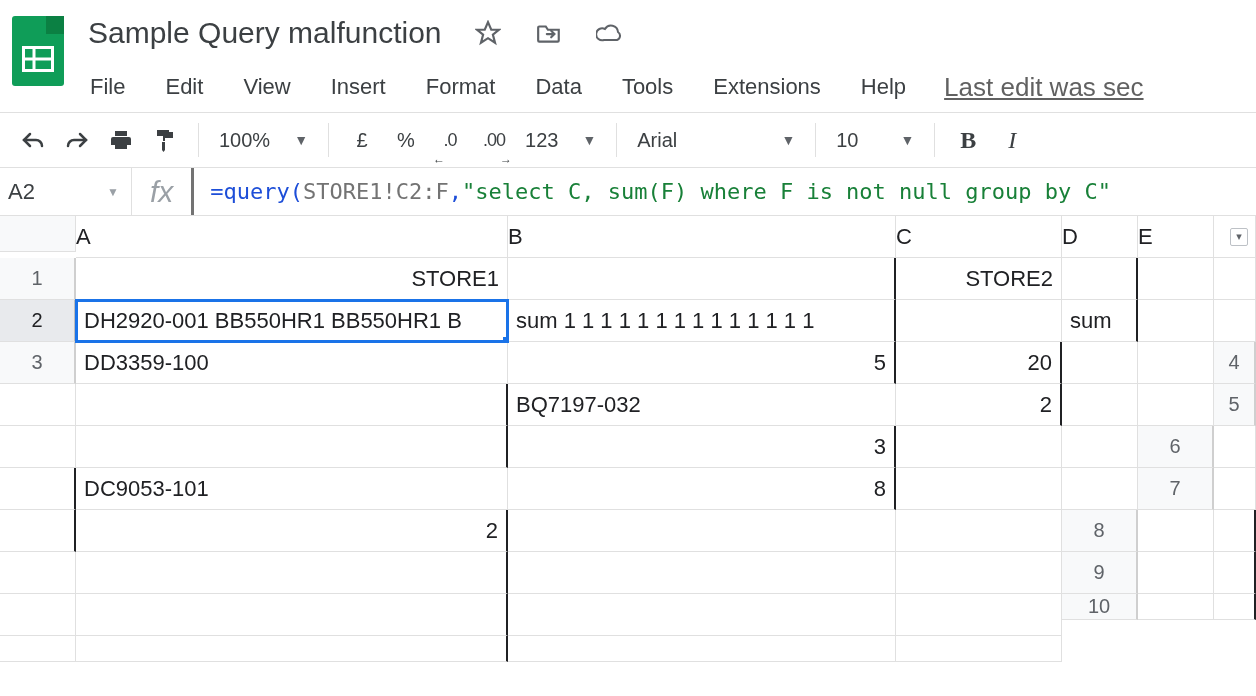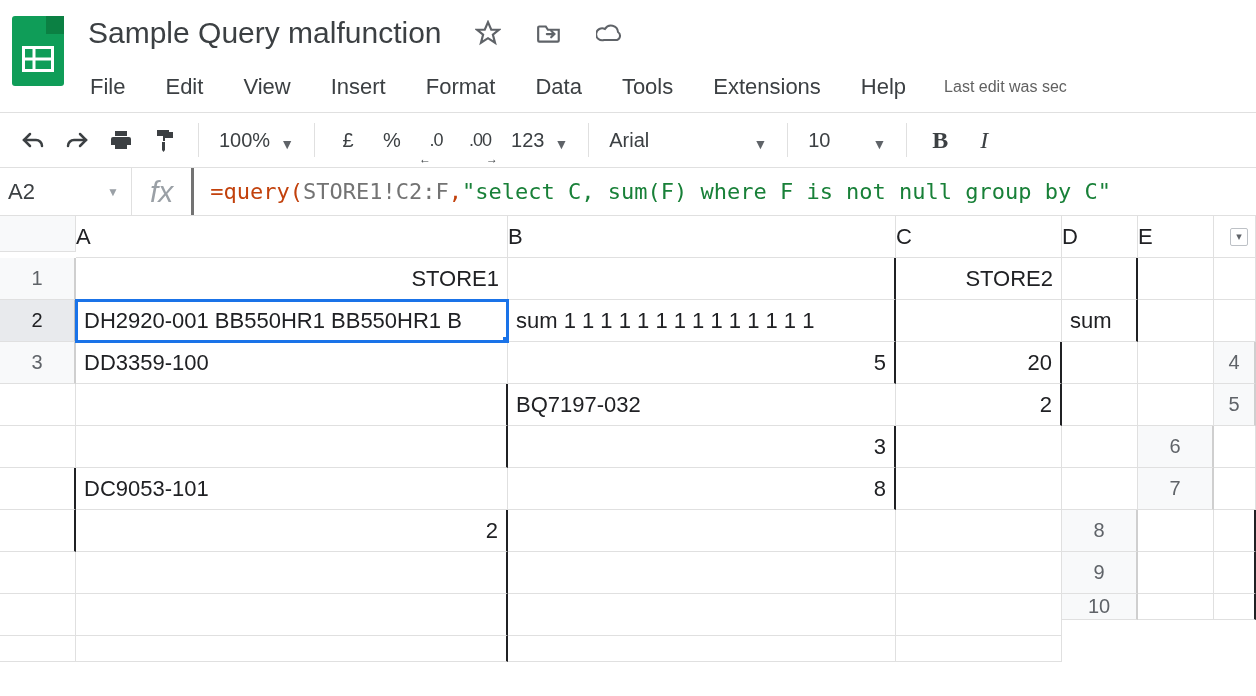--- a/index.html
+++ b/index.html
@@ -69,21 +69,22 @@
     font-size: 22px;
     color: #3c4043;
     margin-top: 14px;
   }
   .menubar .menu-item {
     padding: 4px 2px;
     cursor: pointer;
   }
   .menubar .edit-status {
     color: #616161;
-    font-size: 16px;
+    text-decoration: underline;
+    font-size: 26px;
   }
 
   
   .toolbar {
     display: flex;
     align-items: center;
     height: 56px;
     padding: 0 14px;
     border-top: 1px solid #e0e0e0;
     border-bottom: 1px solid #e0e0e0;
@@ -102,22 +103,22 @@
     cursor: pointer;
     color: #3c4043;
   }
   .tb-sep {
     width: 1px; height: 34px;
     background: #e0e0e0;
     margin: 0 8px;
   }
   .tb-select {
     display: inline-flex;
-    align-items: flex-end;
-    gap: 10px;
+    align-items: center;
+    gap: 24px;
     font-size: 20px;
     padding: 0 6px;
     cursor: pointer;
   }
   .tb-select .chev { font-size: 14px; color: #5f6368; }
   .bold-btn { font-weight: 700; font-family: Georgia, serif; font-size: 24px; }
   .italic-btn { font-style: italic; font-family: Georgia, serif; font-size: 24px; }
   .tb-text { font-size: 20px; }
 
   
@@ -157,21 +158,21 @@
     height: 100%;
     display: flex; align-items: center;
   }
   .formula {
     font-family: "Menlo", "Consolas", monospace;
     font-size: 22px;
     padding-left: 16px;
     white-space: nowrap;
     overflow: hidden;
   }
-  .fn-black { color: #c2410c; }
+  .fn-black { color: #1d4ed8; }
   .fn-orange { color: #737373; }
   .fn-green { color: #188038; }
 
   
   .sheet {
     display: grid;
     grid-template-columns: 76px 432px 388px 166px 76px 76px 42px;
     font-size: 22px;
     color: #202124;
   }

